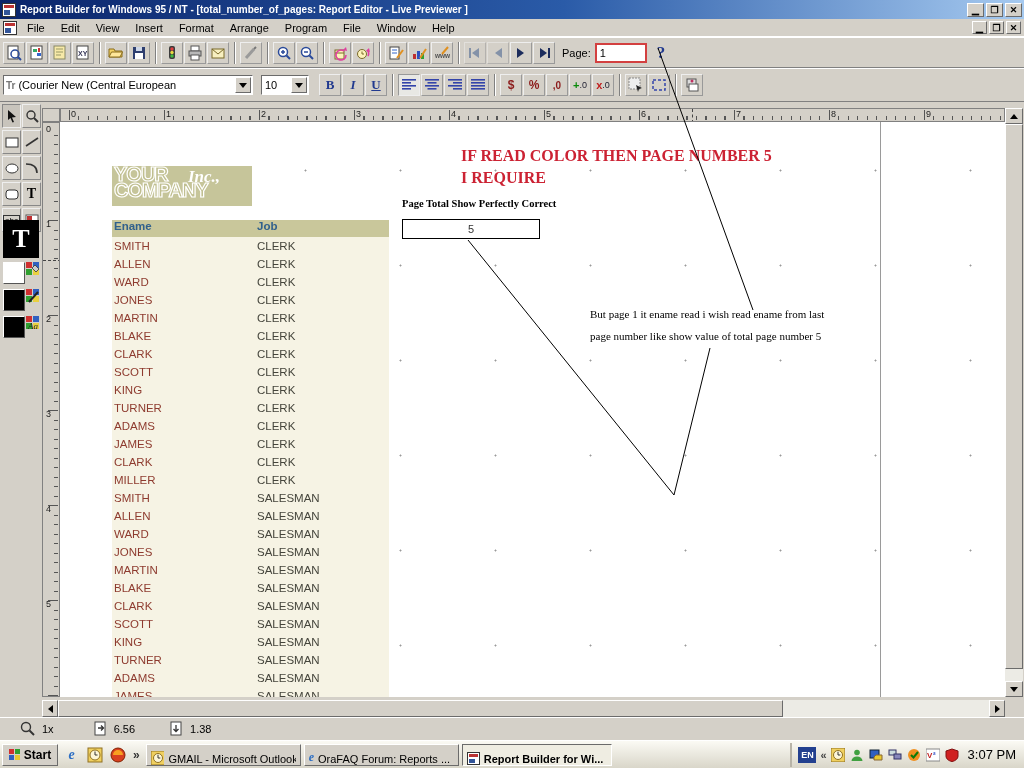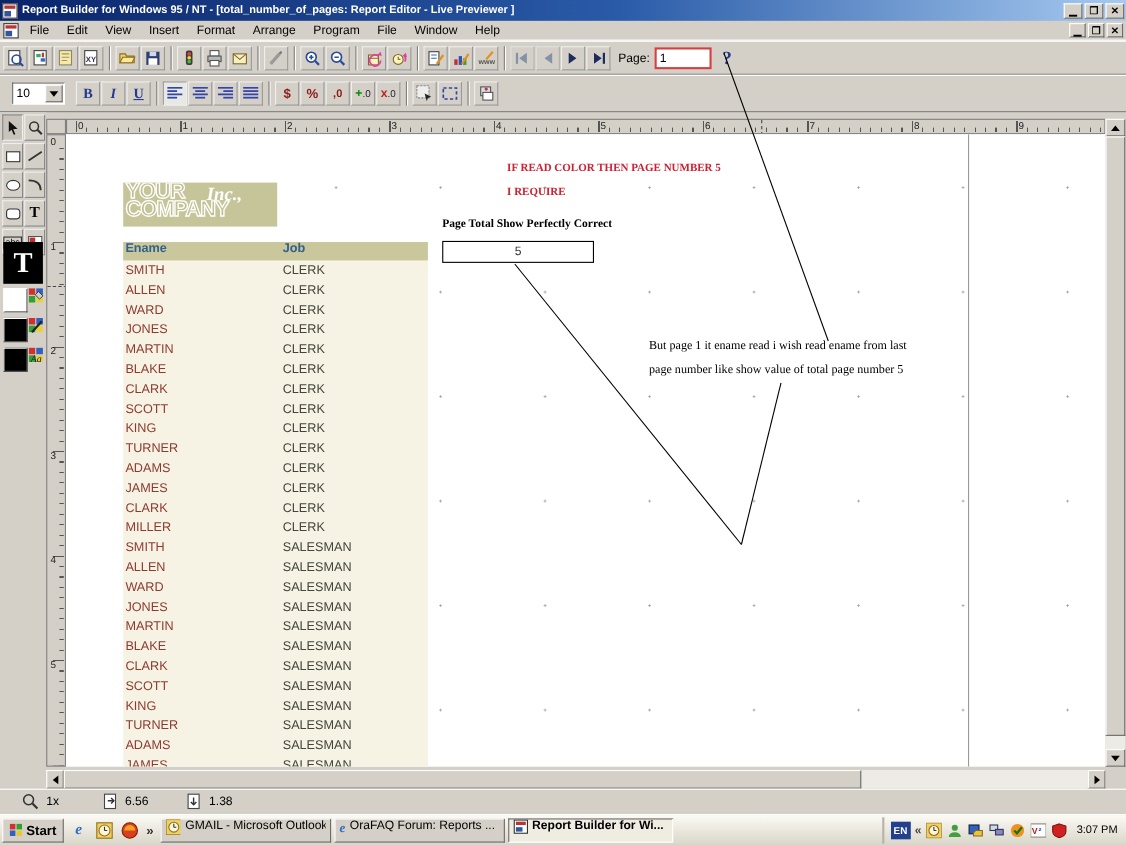--- a/index.html
+++ b/index.html
@@ -81,21 +81,21 @@
 
   #canvas { position:absolute; left:60px; top:122px; width:945px; height:575px; background:#fff; overflow:hidden;
     background-image:radial-gradient(circle,#9a9a9a 0.7px,transparent 1.3px); background-size:95px 95px; background-position:8px 1px; }
   #page-edge { position:absolute; left:820px; top:0; width:1px; height:575px; background:#9a9a9a; }
 
   
   #logo { position:absolute; left:52px; top:44px; width:140px; height:40px; background:#c6c59a; overflow:hidden; }
   #logo .lword { font-weight:bold; font-size:20px; letter-spacing:-1px; line-height:16px; color:#c0bf90;
     -webkit-text-stroke:1.2px #ffffff; margin-left:2px; }
   #logo .linc { position:absolute; left:76px; top:1px; color:#fff; font-family:"Liberation Serif",serif; font-style:italic; font-weight:bold; font-size:17px; -webkit-text-stroke:0; }
-  .redline { position:absolute; left:401px; color:#cc2233; font-family:"Liberation Serif",serif; font-weight:bold; font-size:10px; white-space:nowrap; }
+  .redline { position:absolute; left:401px; color:#cc2233; font-family:"Liberation Serif",serif; font-weight:bold; font-size:16px; white-space:nowrap; }
   #total-caption { position:absolute; left:342px; top:76px; font-family:Liberation Serif, serif; font-weight:bold; font-size:10.5px; }
   #total-box { position:absolute; left:342px; top:97px; width:138px; height:20px; border:1px solid #000; background:#fff;
     display:flex; align-items:center; justify-content:center; font-size:11px; color:#333; }
   .annline { position:absolute; left:530px; font-family:"Liberation Serif",serif; font-size:11px; white-space:nowrap; }
 
   #table { position:absolute; left:52px; top:98px; width:277px; height:477px; }
   #thead { height:17px; background:#c9c79b; display:flex; }
   #thead span { font-weight:bold; color:#31618c; font-size:11.5px; }
   #th-ename { margin-left:2px; width:143px; }
   #tbody { background:#f6f3e4; height:460px; overflow:hidden; }
@@ -122,27 +122,27 @@
   #statusbar .sitem { display:flex; align-items:center; gap:6px; margin-left:20px; font-size:11px; }
 
   
   #taskbar { position:absolute; left:0; top:740px; width:1024px; height:28px;
     background:linear-gradient(#fbfaf4,#d9d6c9); border-top:1px solid #fff; display:flex; align-items:center; padding:0 2px; }
   #start-btn { width:56px; height:22px; display:flex; align-items:center; justify-content:center; gap:3px; background:#d4d0c8; font-weight:bold; font-size:12px; }
   .flag { position:relative; width:12px; height:12px; }
   .flag .sq { width:5px; height:5px; }
   .ql { width:19px; height:19px; margin-left:4px; display:flex; align-items:center; justify-content:center; }
   #chev { font-weight:bold; margin:0 6px; font-size:12px; color:#333; }
-  .task { width:155px; height:22px; background:#d4d0c8; display:flex; align-items:flex-start; gap:4px; padding:0 4px; margin-right:3px; font-size:11px; }
+  .task { width:155px; height:22px; background:#d4d0c8; display:flex; align-items:flex-end; gap:4px; padding:0 4px; margin-right:3px; font-size:11px; }
   .task .tlabel { white-space:nowrap; overflow:hidden; }
   .task.active { background:#efede2; border-color:#6b6b6b #fff #fff #6b6b6b; font-weight:bold; }
   #tray { margin-left:auto; display:flex; align-items:center; gap:4px; padding:0 6px; height:24px; border-left:2px solid #b8b4a8; }
   #lang { width:18px; height:16px; background:#23408f; color:#fff; font-size:9px; font-weight:bold; display:flex; align-items:center; justify-content:center; }
   .trayico { width:15px; height:15px; display:flex; align-items:center; justify-content:center; }
-  #clock-text { font-size:10px; margin-left:4px;text-align:center; }
+  #clock-text { font-size:13px; margin-left:4px;text-align:center; }
 
   #overlay { position:absolute; left:0; top:0; z-index:40; pointer-events:none; }
   .e { font-family:"Liberation Serif",serif; font-weight:bold; font-style:italic; color:#2d6fc4; font-size:14px; }
 </style>
 </head>
 <body>
 
 <div id="screen">
 
   <div id="titlebar">
@@ -329,20 +329,27 @@
           <path d="M3 1 L10 6 L3 11 z" fill="#1c2c5c"></path>
           <rect x="11" y="1" width="2" height="10" fill="#1c2c5c"></rect>
         </svg>
       </span>
     <span id="page-label">Page:</span>
     <input id="page-input" value="1" style="">
     <span id="help-q">?</span>
   </div>
 
   <div id="toolbar2">
+    <span class="combo" id="font-combo">
+      <span class="ttico">Tr</span>
+      <span class="cval">(Courier New (Central European</span>
+      <span class="drop">
+          <span class="tri-down"></span>
+        </span>
+    </span>
     <span class="combo" id="size-combo">
       <span class="cval">10</span>
       <span class="drop">
           <span class="tri-down"></span>
         </span>
     </span>
     <span style="width:10px"></span>
     <span class="tb">
         <span class="fmtltr">B</span>
       </span>

